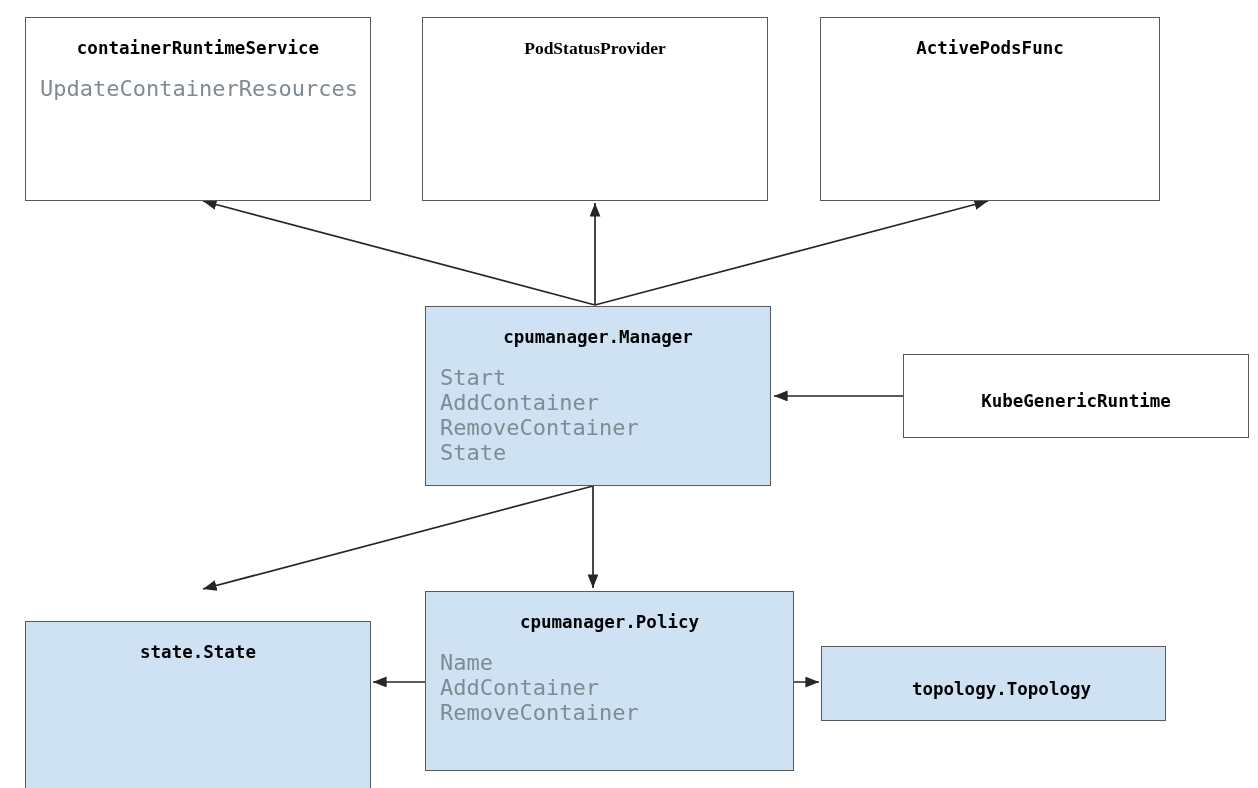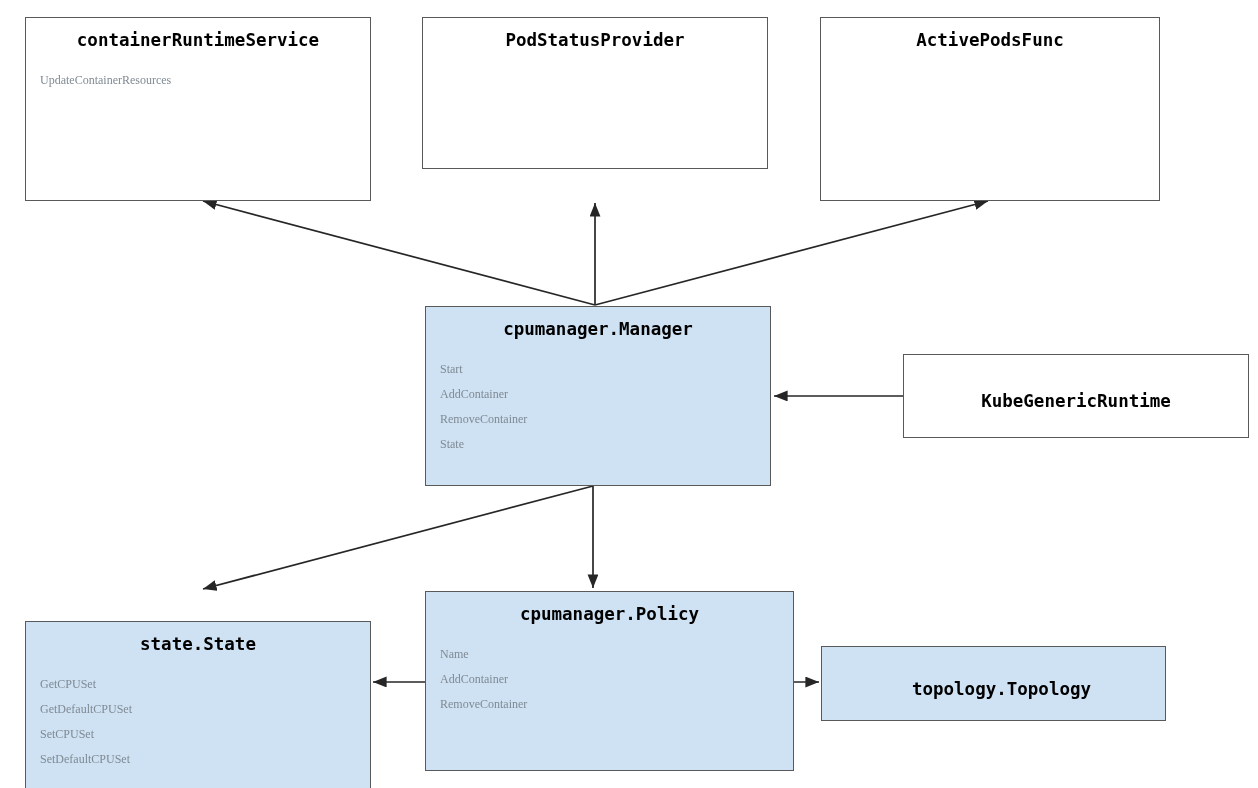--- a/index.html
+++ b/index.html
@@ -34,32 +34,31 @@
   .node.filled {
     background: #cfe2f3;
   }
   .node-title {
     text-align: center;
     font-weight: bold;
     font-size: 17.5px;
     color: #000000;
     letter-spacing: 0px;
     white-space: pre;
-    margin-top: 12px;
+    margin-top: 20px;
   }
   .node-members {
     margin-top: 18px;
     padding-left: 14px;
   }
   .member {
-    font-size: 12px;
+    font-size: 22px;
     color: #7f8a93;
     line-height: 25px;
     white-space: pre;
-    font-family: Liberation Serif, serif;
   }
   .node.compact .node-title {
     margin-top: 10px;
   }
   .node.compact {
     display: flex;
     align-items: center;
     justify-content: center;
   }
 </style>
@@ -87,21 +86,21 @@
     </g>
   </svg>
 
   <div class="node" style="left:25px; top:17px; width:346px; height:184px;">
     <div class="node-title">containerRuntimeService</div>
     <div class="node-members">
       <div class="member">UpdateContainerResources</div>
     </div>
   </div>
 
-  <div class="node" style="left:422px; top:17px; width:346px; height:152px;">
+  <div class="node" style="left:422px; top:17px; width:346px; height:184px;font-family:Liberation Serif, serif;">
     <div class="node-title">PodStatusProvider</div>
     <div class="node-members"></div>
   </div>
 
   <div class="node" style="left:820px; top:17px; width:340px; height:184px;">
     <div class="node-title">ActivePodsFunc</div>
     <div class="node-members"></div>
   </div>
 
   <div class="node filled" style="left:425px; top:306px; width:346px; height:180px;">
@@ -113,26 +112,20 @@
       <div class="member">State</div>
     </div>
   </div>
 
   <div class="node compact" style="left:903px; top:354px; width:346px; height:84px;">
     <div class="node-title">KubeGenericRuntime</div>
   </div>
 
   <div class="node filled" style="left:25px; top:621px; width:346px; height:180px;">
     <div class="node-title">state.State</div>
-    <div class="node-members">
-      <div class="member">GetCPUSet</div>
-      <div class="member">GetDefaultCPUSet</div>
-      <div class="member">SetCPUSet</div>
-      <div class="member">SetDefaultCPUSet</div>
-    </div>
   </div>
 
   <div class="node filled" style="left:425px; top:591px; width:369px; height:180px;">
     <div class="node-title">cpumanager.Policy</div>
     <div class="node-members">
       <div class="member">Name</div>
       <div class="member">AddContainer</div>
       <div class="member">RemoveContainer</div>
     </div>
   </div>

